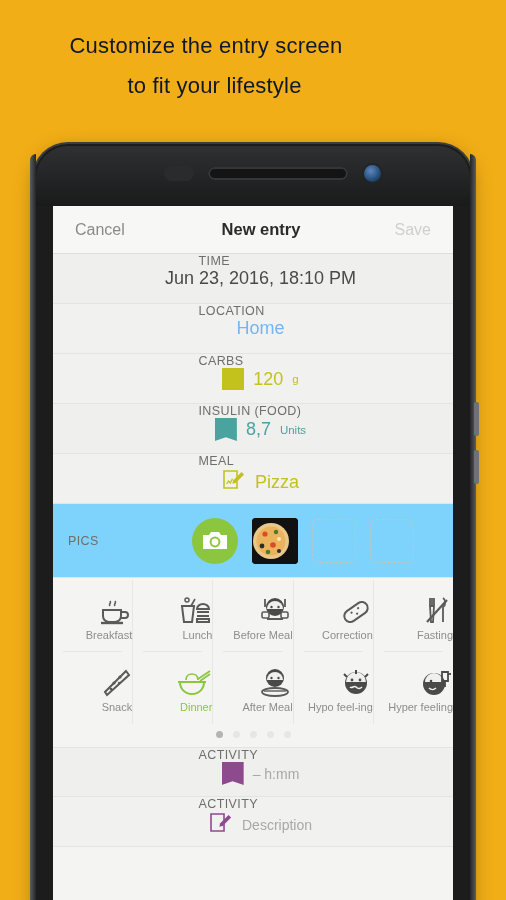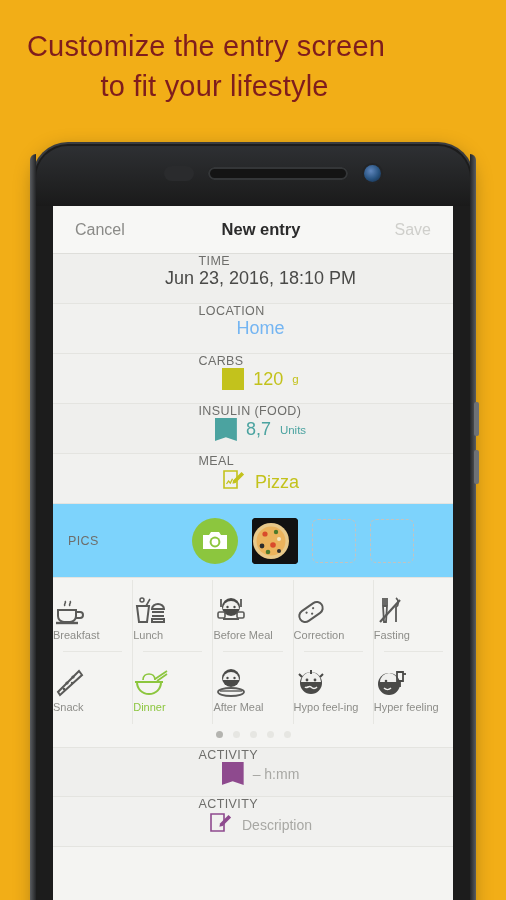--- a/index.html
+++ b/index.html
@@ -6,22 +6,22 @@
   html, body {
     width:506px; height:900px;
     font-family:"Liberation Sans", sans-serif;
     overflow:hidden;
   }
   body { background:#F2AE17; position:relative; }
 
   
   .promo {
     position:absolute; top:26px; left:0; width:412px;
-    text-align:center; color:#7f1d1d;
-    font-size:29px; line-height:40px; font-weight:400;
+    text-align:center; color:#0f172a;
+    font-size:22px; line-height:40px; font-weight:400;
     letter-spacing:0.2px;
   }
   .promo .l2 { display:block;margin-left:17px; }
 
   
   .phone {
     position:absolute; left:34px; top:144px;
     width:438px; height:800px;
     background:#1c1c1c;
     border-radius:34px 34px 14px 14px;
@@ -132,21 +132,21 @@
   .slot{
     width:44px; height:44px; border-radius:6px; margin-left:14px; flex:none;
     border:1.6px dashed #c3c3bf;
   }
 
   
   .tags{ background:#F4F4F2; padding-top:2px; }
   .tag-row{ display:flex; height:72px; }
   .tag{
     flex:1; display:flex; flex-direction:column;
-    align-items:flex-start; justify-content:center; gap:3px;
+    align-items:flex-end; justify-content:center; gap:3px;
     border-right:1px solid #e6e6e2;
     position:relative;
   }
   .tag:last-child{ border-right:none; }
   .tag-row:first-child .tag::after{
     content:""; position:absolute; left:10px; right:10px; bottom:0;
     height:1px; background:#e6e6e2;
   }
   .tag-ico{ height:34px; display:flex; align-items:flex-end; }
   .tag-lbl{

